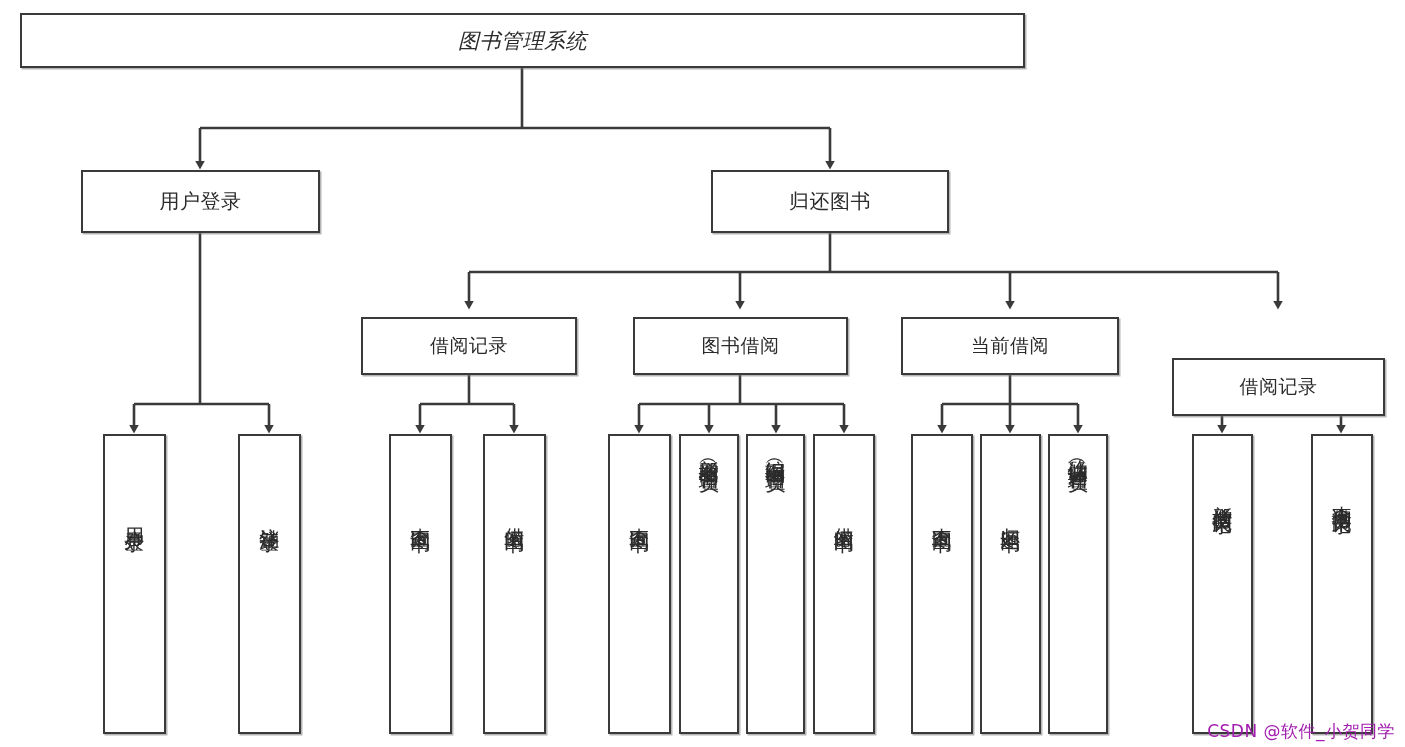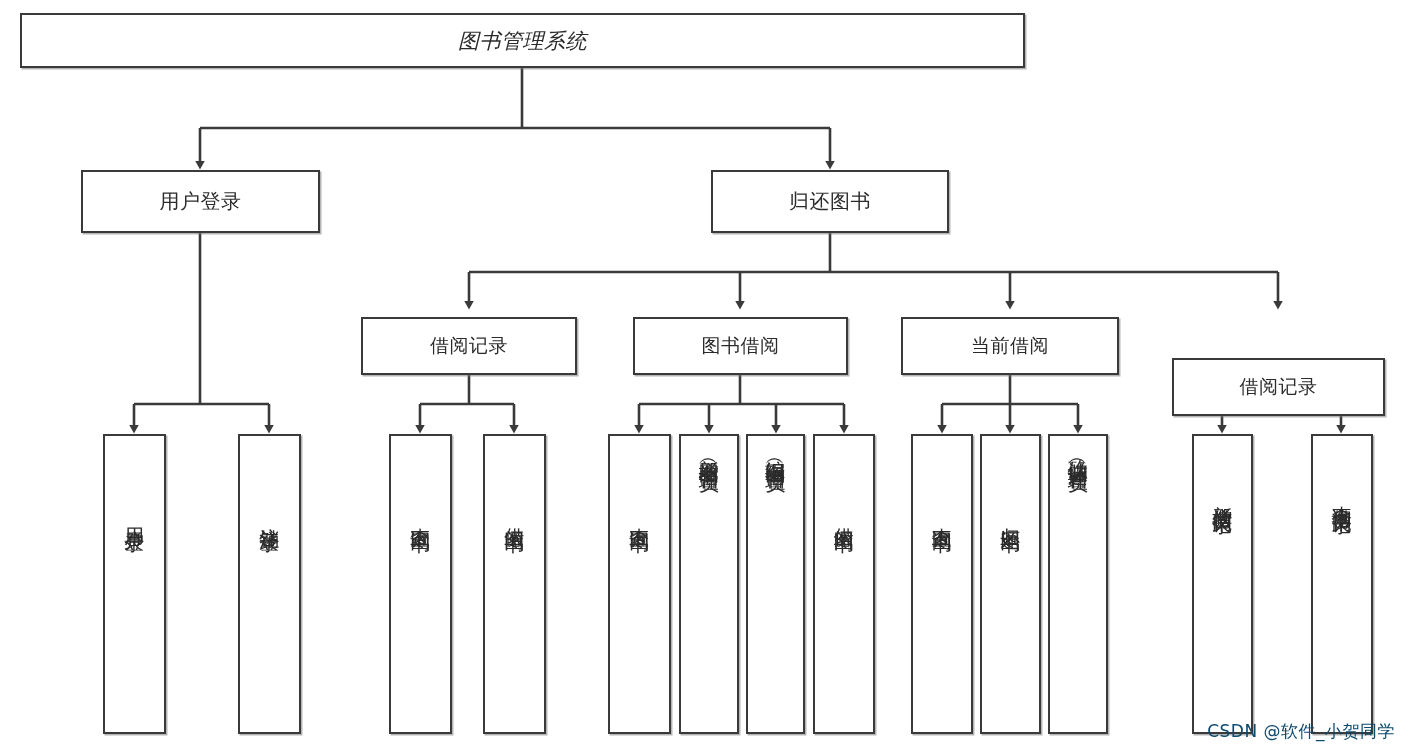--- a/index.html
+++ b/index.html
@@ -65,21 +65,21 @@
   }
   .node-box.leaf.leaf-mid .node-label { margin-top: 70px; }
   .node-box.leaf.leaf-mid2 .node-label { margin-top: 48px; }
   .node-box.leaf.leaf-top .node-label { margin-top: 2px; }
 
   .watermark {
     position: absolute;
     right: 10px;
     bottom: 4px;
     font-size: 17px;
-    color: #0c4a6e;
+    color: #a21caf;
     white-space: nowrap;
     user-select: none;
     letter-spacing: 0.5px;
   }
 </style>
 </head>
 <body>
 
 <div id="diagram-root">
 

